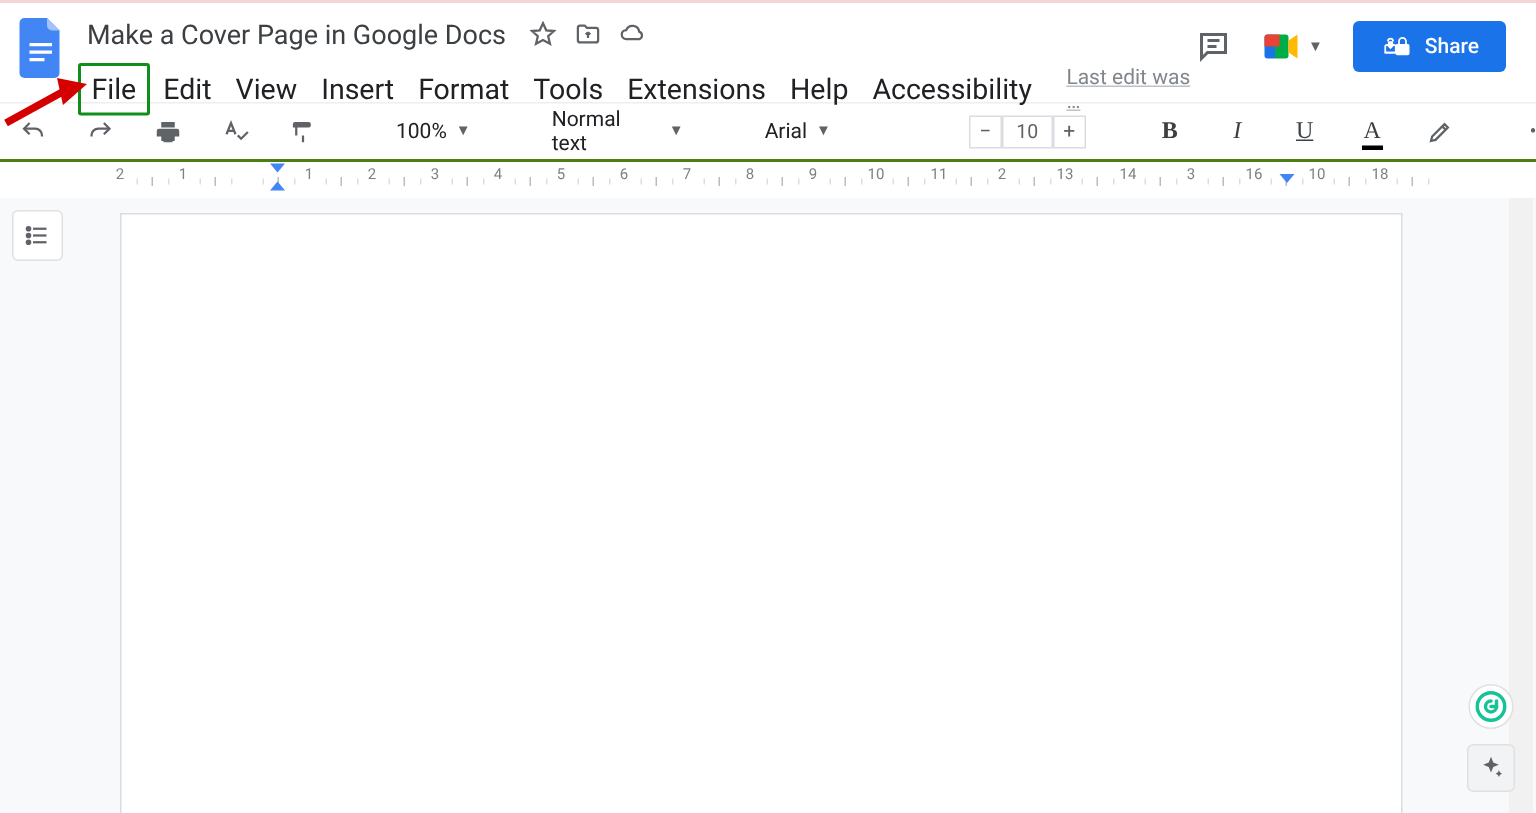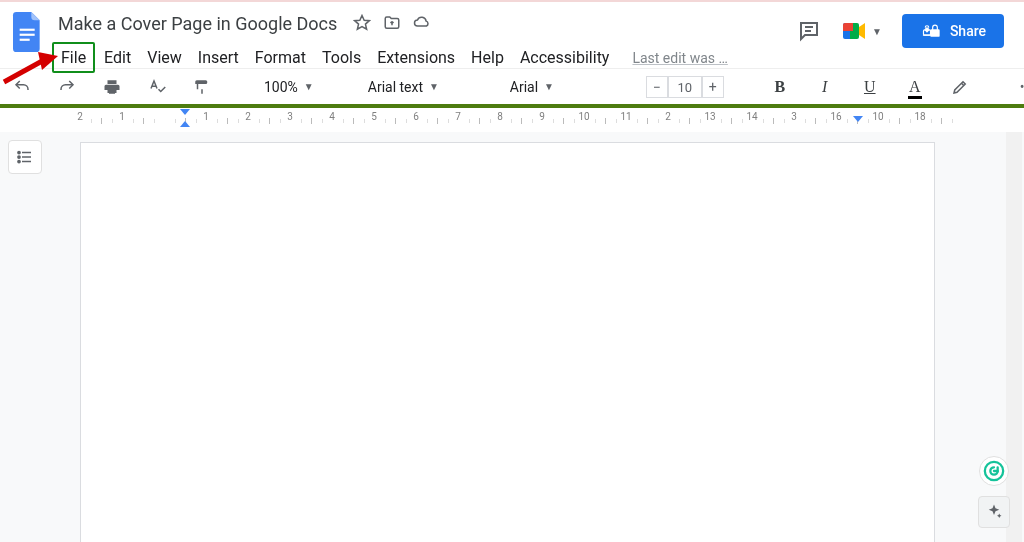--- a/index.html
+++ b/index.html
@@ -24,34 +24,34 @@
     width: 40px; height: 40px; display:flex; align-items:center; justify-content:center;
     margin-top: 4px;
   }
   .docs-logo svg { width: 32px; height: 40px; }
   .title-area { flex:1; padding-left: 4px; }
   .title-row { display:flex; align-items:center; gap: 10px; height: 30px; text-align: center; }
   .doc-title { font-size: 18px; color:#3c4043; padding: 2px 6px; }
   .title-icons { display:flex; gap: 12px; color:#5f6368; }
   .title-icons .ticon { width:18px;height:18px; display:flex;align-items:center;justify-content:center; }
   .menubar { display:flex; align-items:center; gap: 2px; padding-top: 4px; }
-  .menu-item { font-size: 16px; color:#202124; padding: 4px 7px; border-radius: 3px; cursor:pointer; }
+  .menu-item { font-size: 19px; color:#202124; padding: 4px 7px; border-radius: 3px; cursor:pointer; }
   .menu-item.highlight { border: 2px solid #108e1b; border-radius: 2px; }
   .last-edit { font-size: 14px; color:#80868b; text-decoration: underline; text-decoration-color:#bdc1c6; margin-left: 14px; cursor:pointer; }
   .header-right { display:flex; align-items:center; gap:14px; margin-left:auto; padding-right:12px; padding-top:6px; }
   .cmt-icon { color:#5f6368; width:26px; height:26px; display:flex;align-items:center;justify-content:center; cursor:pointer;}
   .meet-btn { display:flex; align-items:center; gap:4px; padding:4px 6px; border-radius:20px; cursor:pointer;}
   .share-btn {
     background:#1a73e8; color:#fff; font-size:14px; font-weight:500;
     padding: 9px 18px; border-radius:4px; display:flex; align-items:center; gap:8px;
     cursor:pointer;
   }
   
   .toolbar {
-    border-top:1px solid #eee; border-bottom:4px solid #4d7c0f;
+    border-top:1px solid #eee; border-bottom:2px solid #4d7c0f;
     height: 40px; display:flex; align-items:center; padding: 0 8px;
     gap: 17px; color:#5f6368; font-size:14px;
   }
   .tb-btn { min-width:28px; height:28px; display:flex; align-items:center; justify-content:center; border-radius:4px; cursor:pointer; }
   .tb-sep { width:1px; height:22px; background:#e0e0e0; margin:0 4px; }
   .tb-drop { display:flex; align-items:center; gap:6px; padding:0 6px; height:28px; cursor:pointer; border-radius:4px; }
   .tb-fontsize { display:flex; align-items:center; }
   .tb-fontsize .num { width:34px; text-align:center; border:1px solid #dadce0; height:22px; line-height:22px; font-size:13px;}
   .tb-fontsize .pm { width:22px;height:22px; border:1px solid #dadce0; display:flex;align-items:center;justify-content:center;}
   .tb-text { font-size:14px; color:#202124; }
@@ -200,21 +200,21 @@
         <path d="M17 3H5a2 2 0 00-2 2v3h2v7h2v-7h10a2 2 0 002-2V5a2 2 0 00-2-2zm-6 12h2v6h-2z"></path>
       </svg>
     </div>
   <div class="tb-sep"></div>
   <div class="tb-drop">
     <span class="tb-text">100%</span>
       <span class="chev">▼</span>
   </div>
   <div class="tb-sep"></div>
   <div class="tb-drop" style="min-width:100px">
-    <span class="tb-text">Arial text</span>
+    <span class="tb-text">Normal text</span>
       <span class="chev">▼</span>
   </div>
   <div class="tb-sep"></div>
   <div class="tb-drop" style="min-width:100px">
     <span class="tb-text">Arial</span>
       <span class="chev">▼</span>
   </div>
   <div class="tb-sep"></div>
   <div class="tb-fontsize">
     <div class="pm">−</div>

